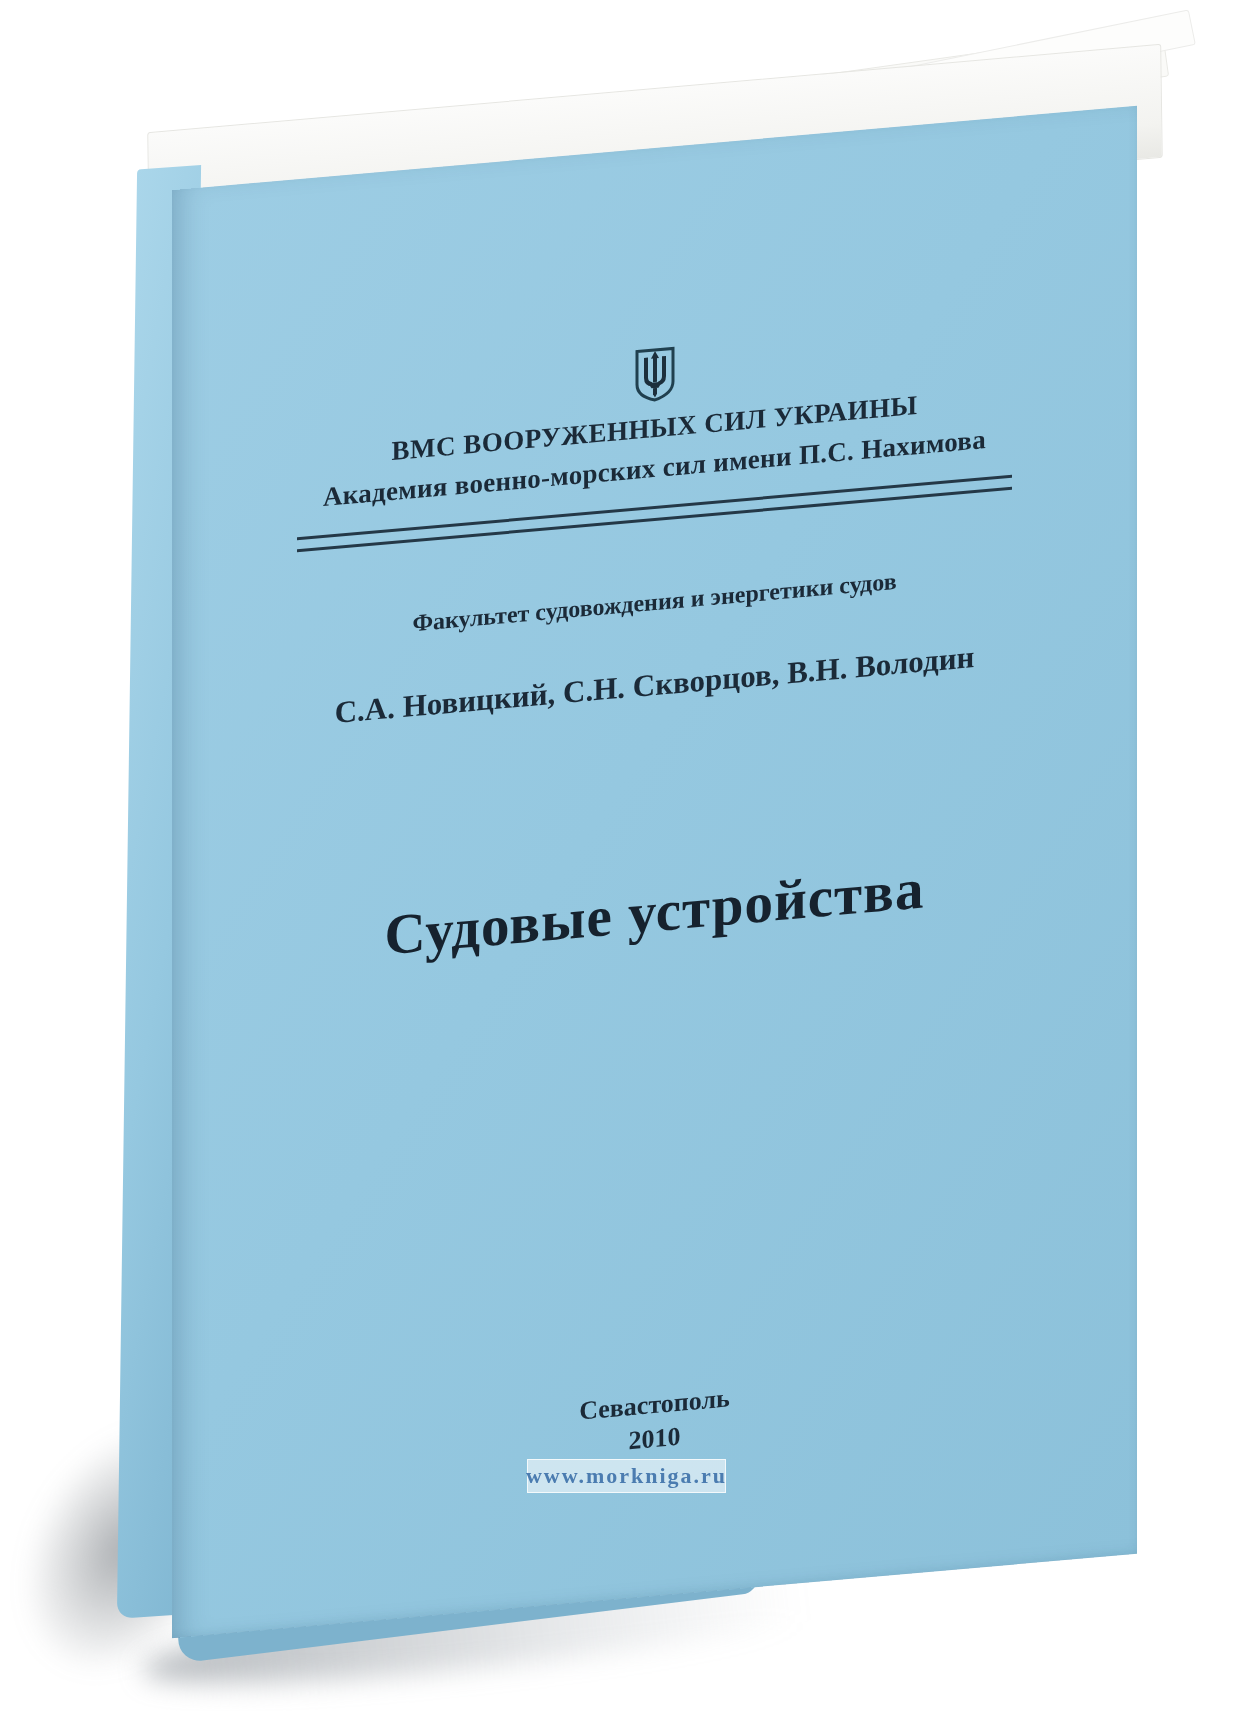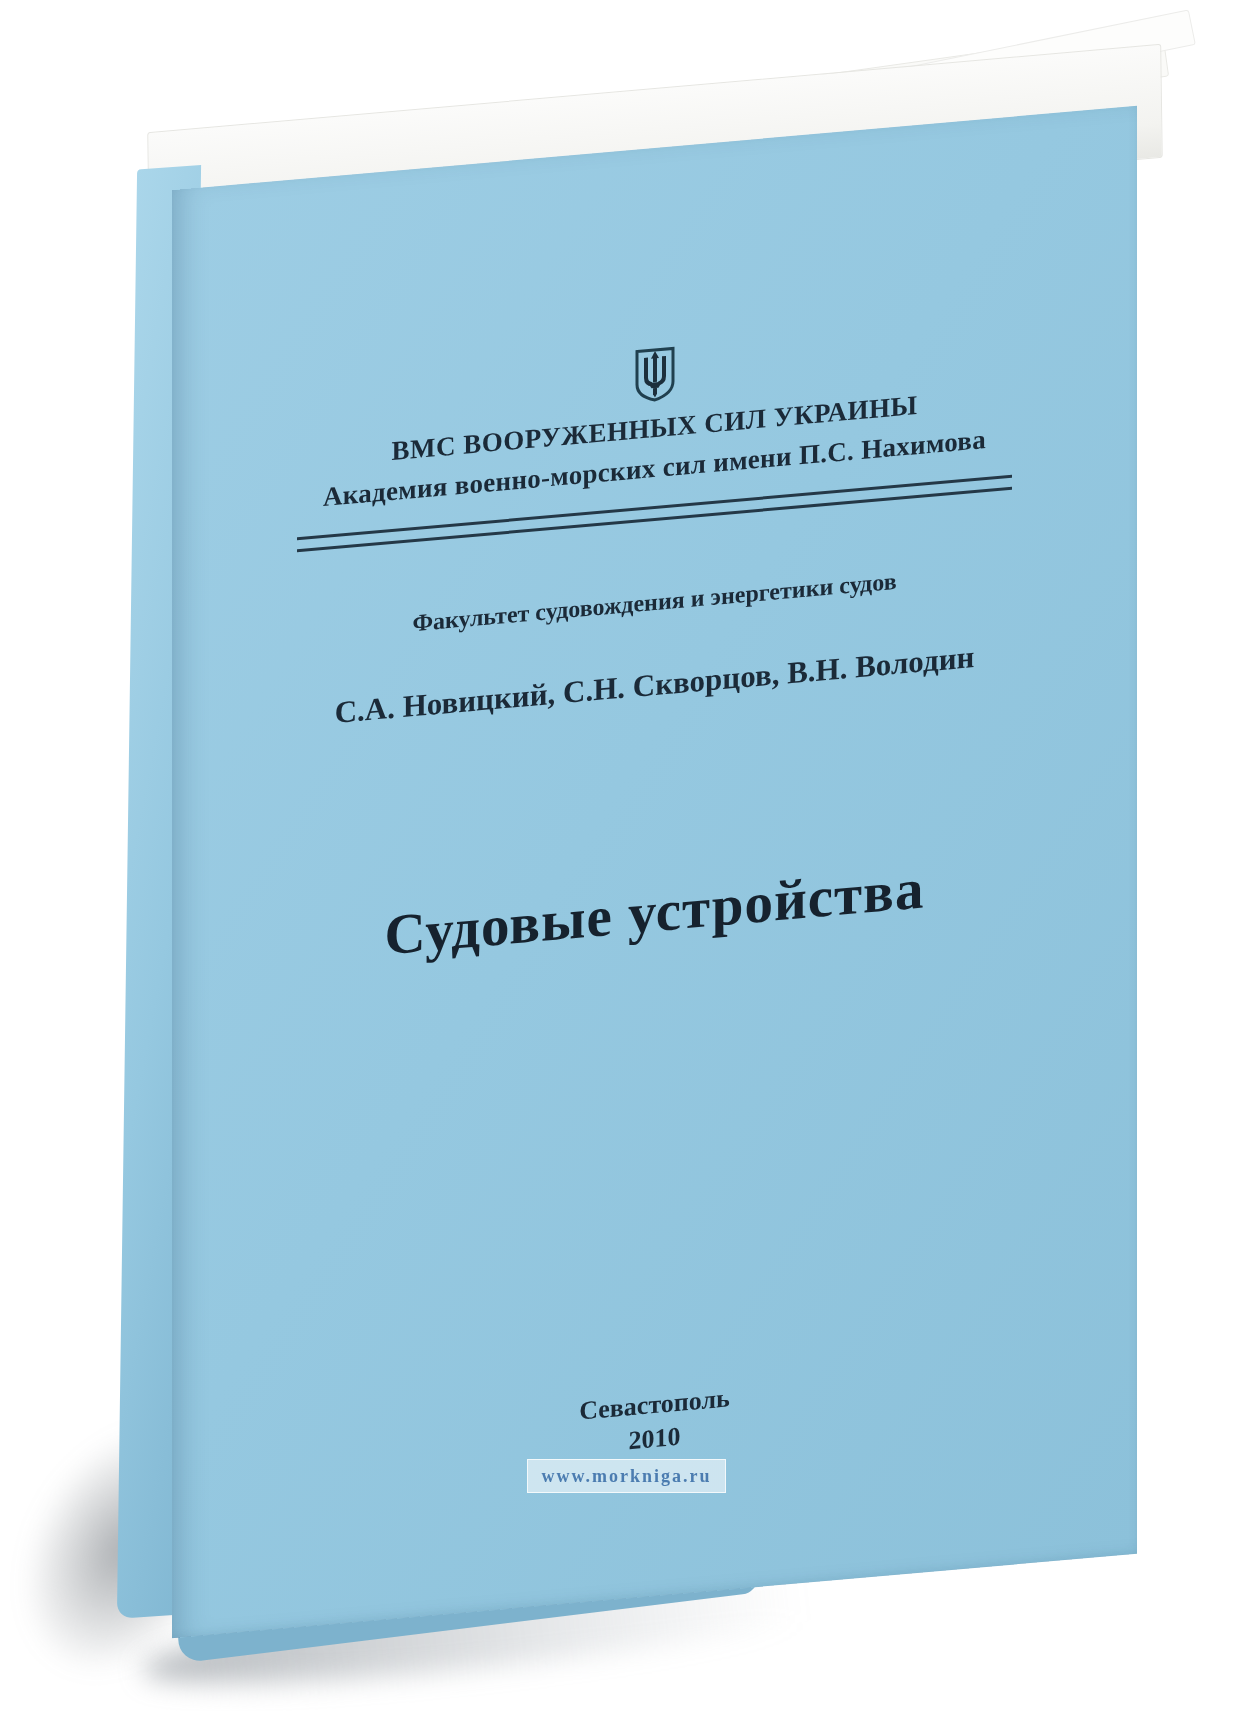--- a/index.html
+++ b/index.html
@@ -90,21 +90,21 @@
   
   .watermark{
     position:absolute;left:527px;top:1459px;width:197px;height:32px;
     background:rgba(255,255,255,0.55);
     border:1px solid rgba(255,255,255,0.75);
     display:flex;align-items:center;justify-content:center;
     z-index:10;
   }
   .watermark span{
     font-family:"Liberation Serif","DejaVu Serif",serif;
-    font-weight:bold;font-size:18px;letter-spacing:2px;color:#4b7cb0;
+    font-weight:bold;font-size:22px;letter-spacing:2px;color:#4b7cb0;
     white-space:nowrap;
   }
 </style>
 </head>
 <body>
 
 <div class="scene">
 
   <div class="shadow-spine"></div>
   <div class="shadow-bottom"></div>

